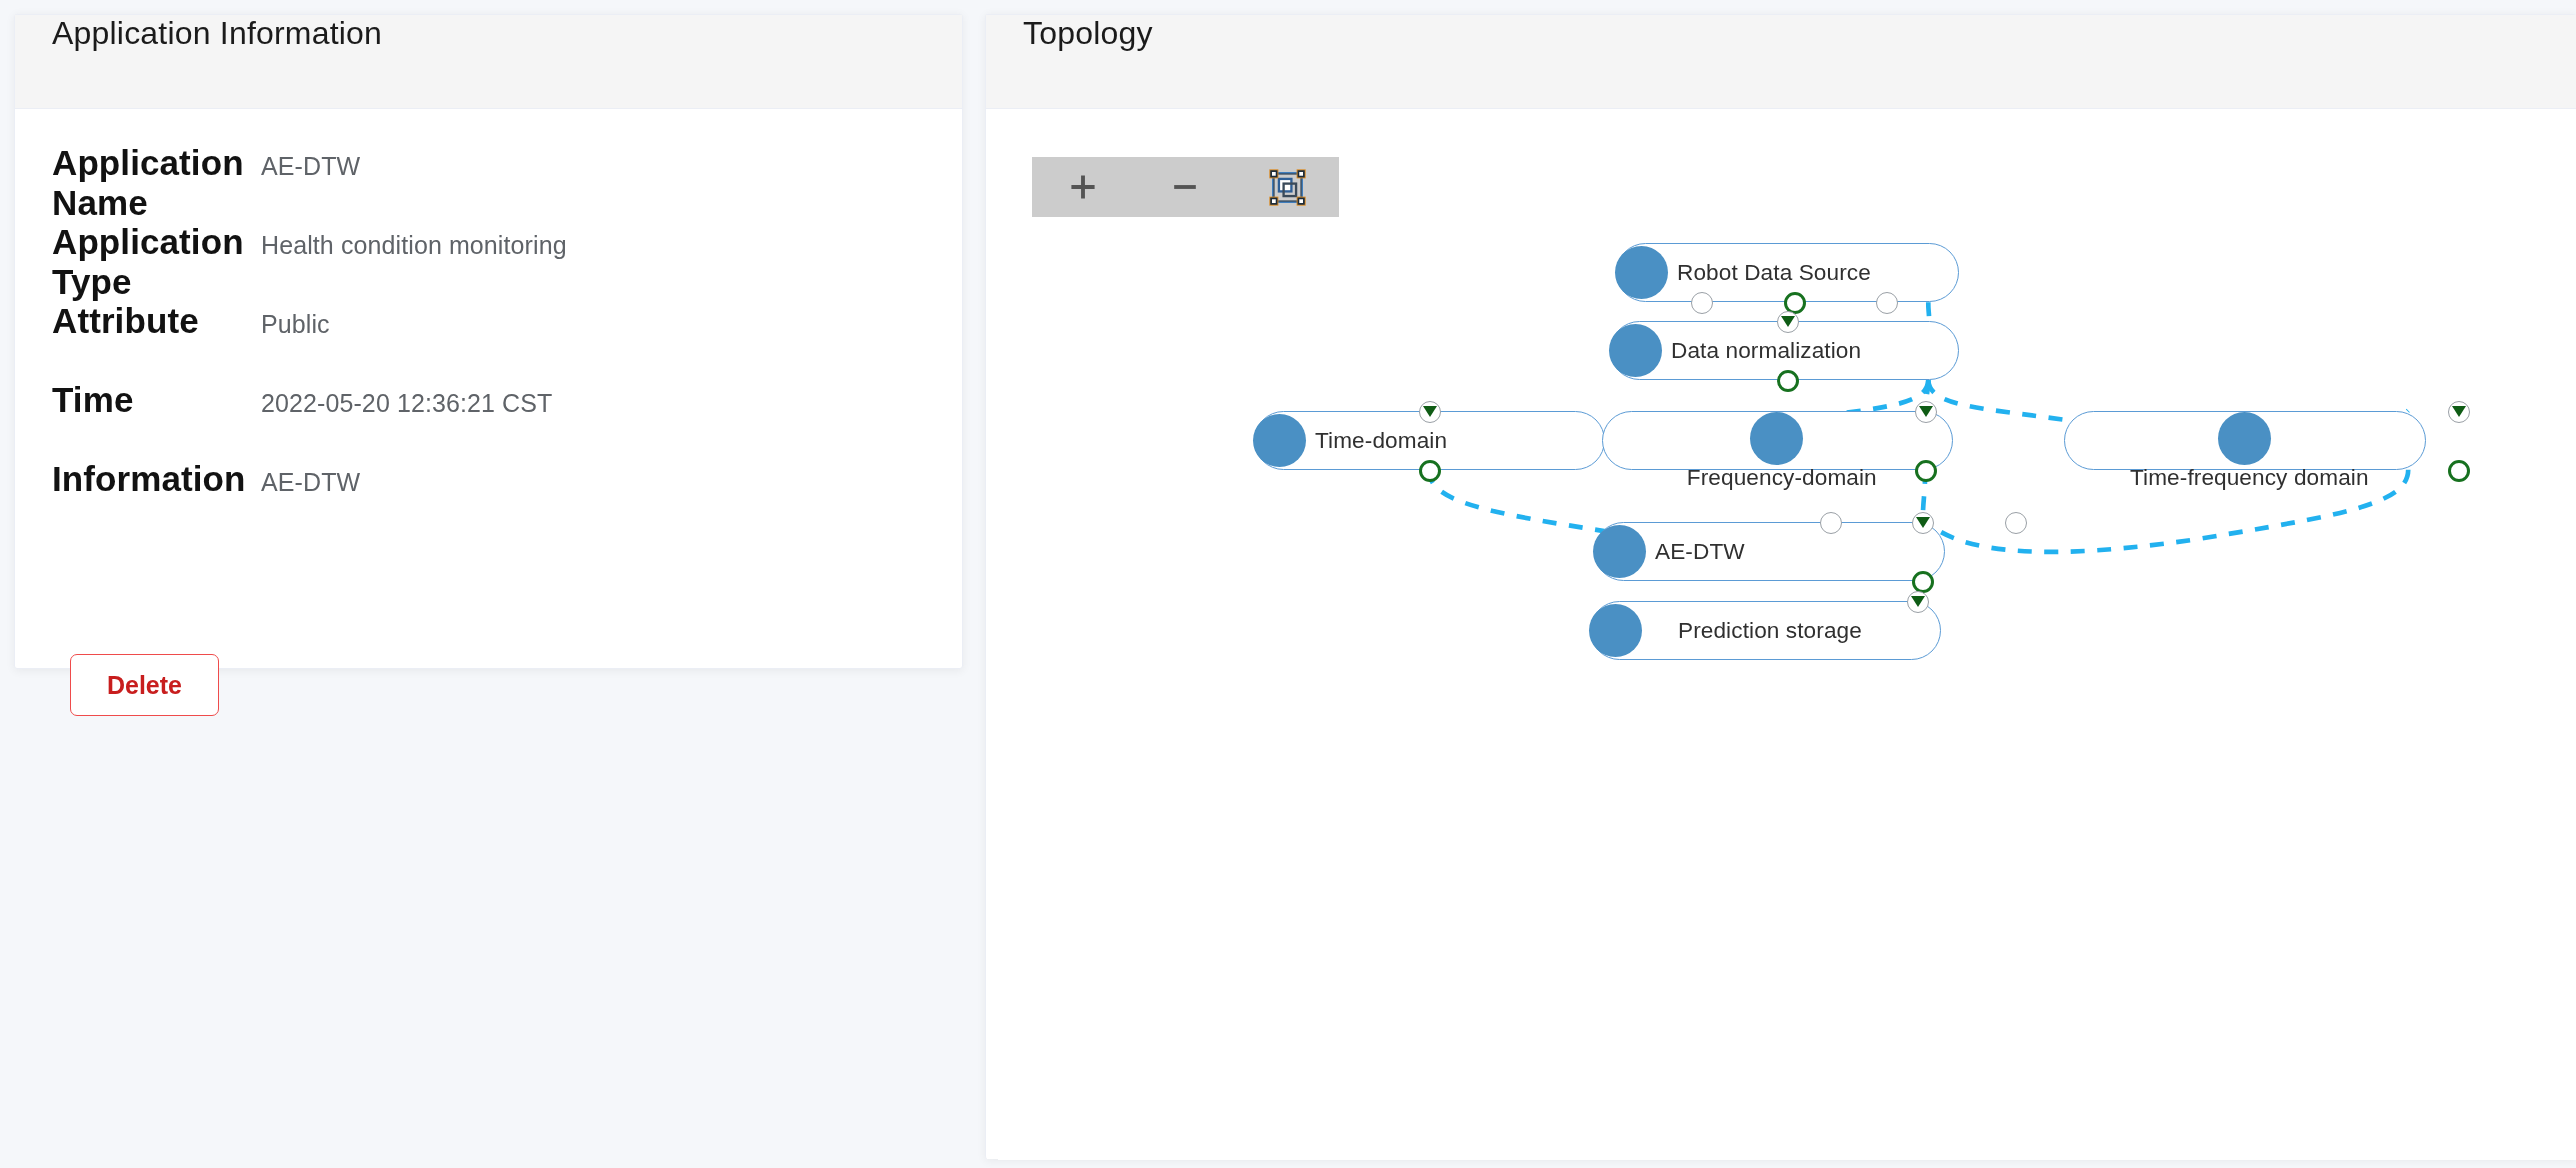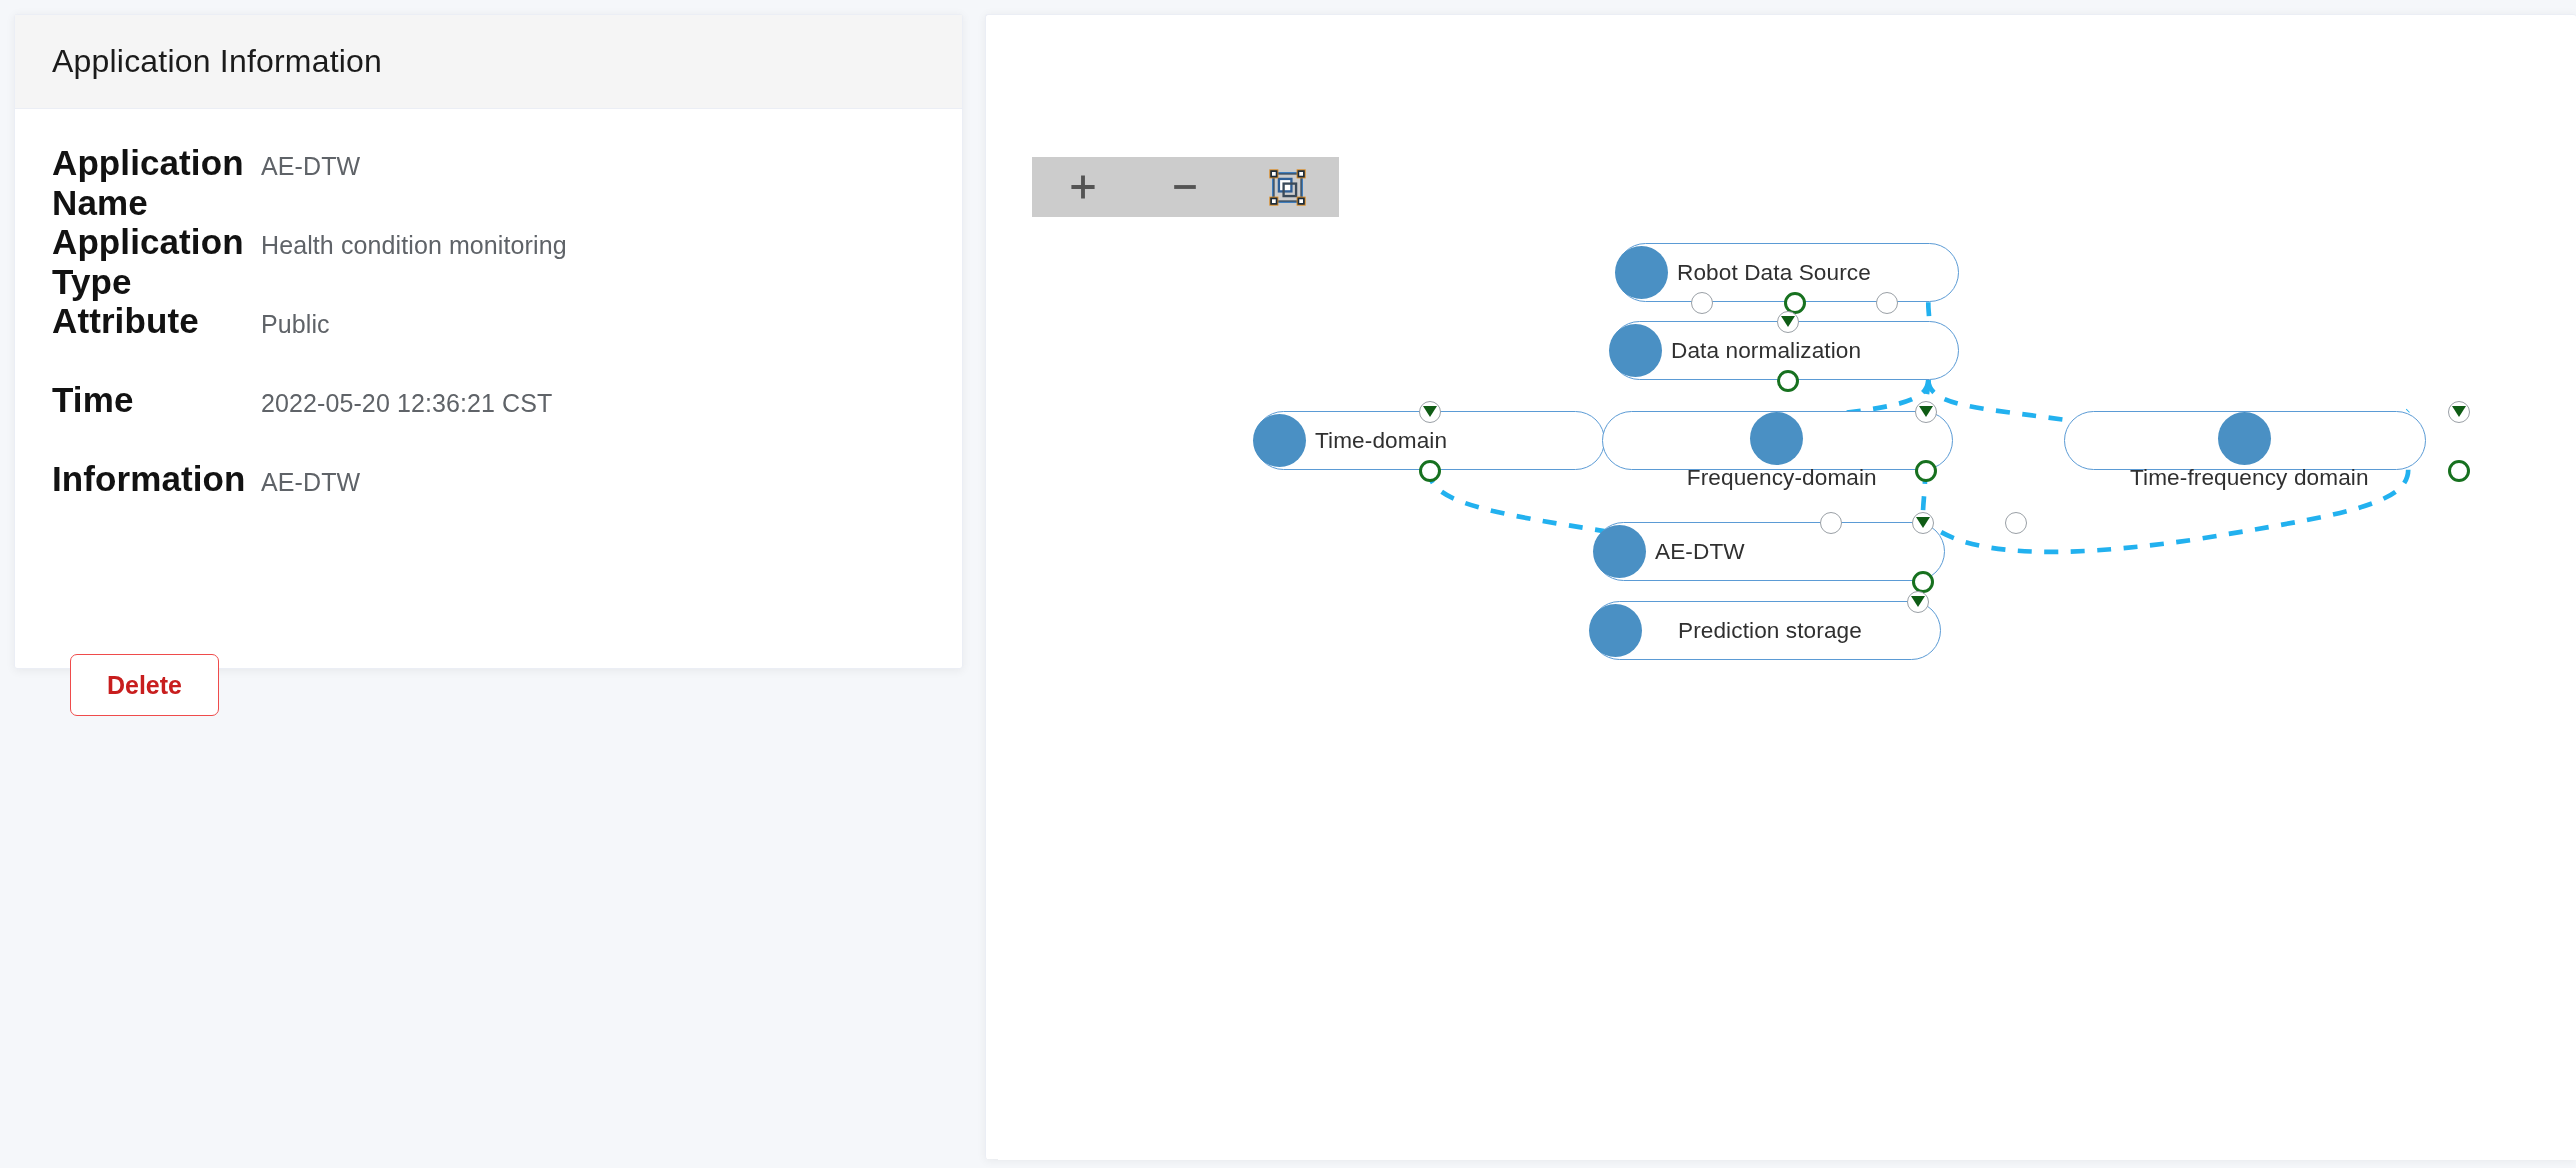--- a/index.html
+++ b/index.html
@@ -19,21 +19,21 @@
     border-radius:3.1px;
     box-shadow:0 1.6px 9.4px 0 rgba(0,0,0,.06);
   }
   #left-card{ left:14px; top:14px; width:949px; height:655px; }
   #right-card{ left:985px; top:14px; width:1591px; height:1145px; border-right:none; border-bottom:none;}
 
   .card-header{
     height:94px;
     background:#f5f5f5;
     border-bottom:0.8px solid #ebeef5;
-    display:flex; align-items:center;
+    display:flex; align-items:flex-start;
     padding-left:37px;
   }
   .card-title{
     font-size:32px;
     color:#1b1b1b;
     font-weight:400;
     letter-spacing:0.2px;
   }
   .card-body{position:relative;}
 
@@ -197,20 +197,23 @@
           <div class="info-value">AE-DTW</div>
         </div>
 
       </div>
 
       <button id="delete-button">Delete</button>
     </div>
   </div>
 
   <div class="card" id="right-card">
+    <div class="card-header">
+      <div class="card-title">Topology</div>
+    </div>
 
     <div id="topology-canvas">
 
       <div id="topology-toolbar">
         <div class="tool-btn">
           <span>
             <svg width="34" height="34" viewBox="0 0 44 44">
               <path d="M22 7 V37 M7 22 H37" stroke="#545454" stroke-width="5" fill="none"></path>
             </svg>
           </span>

